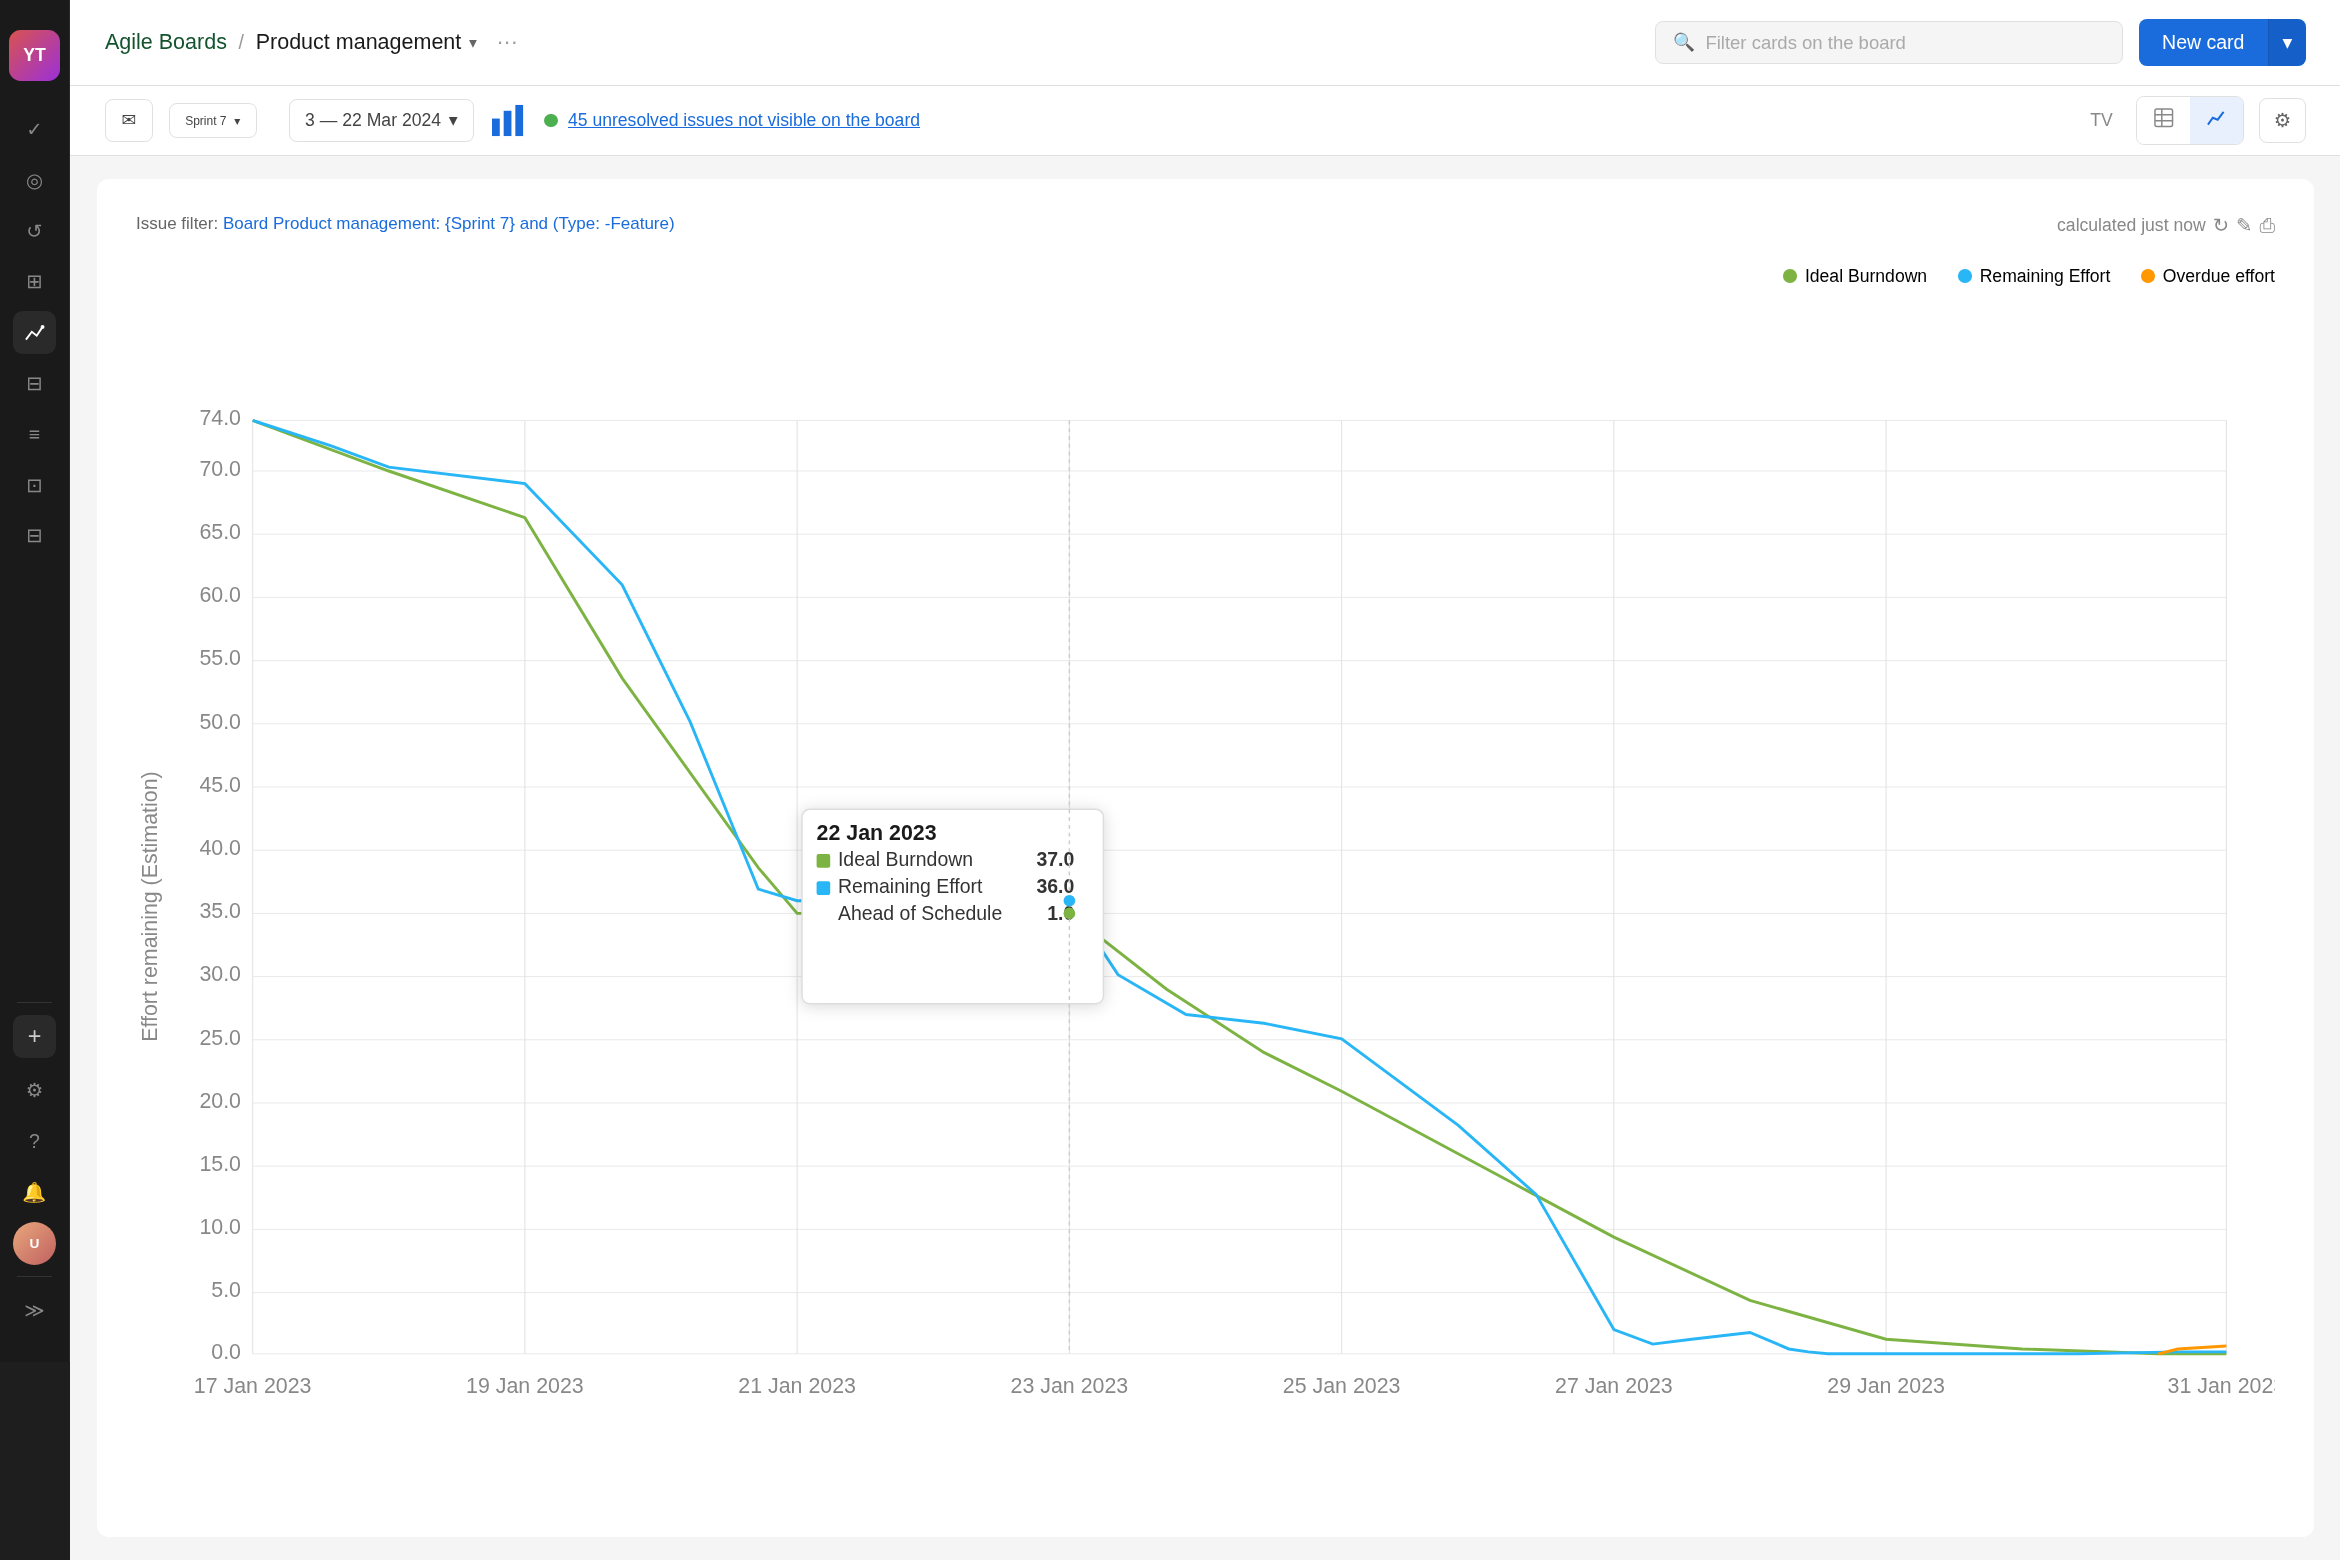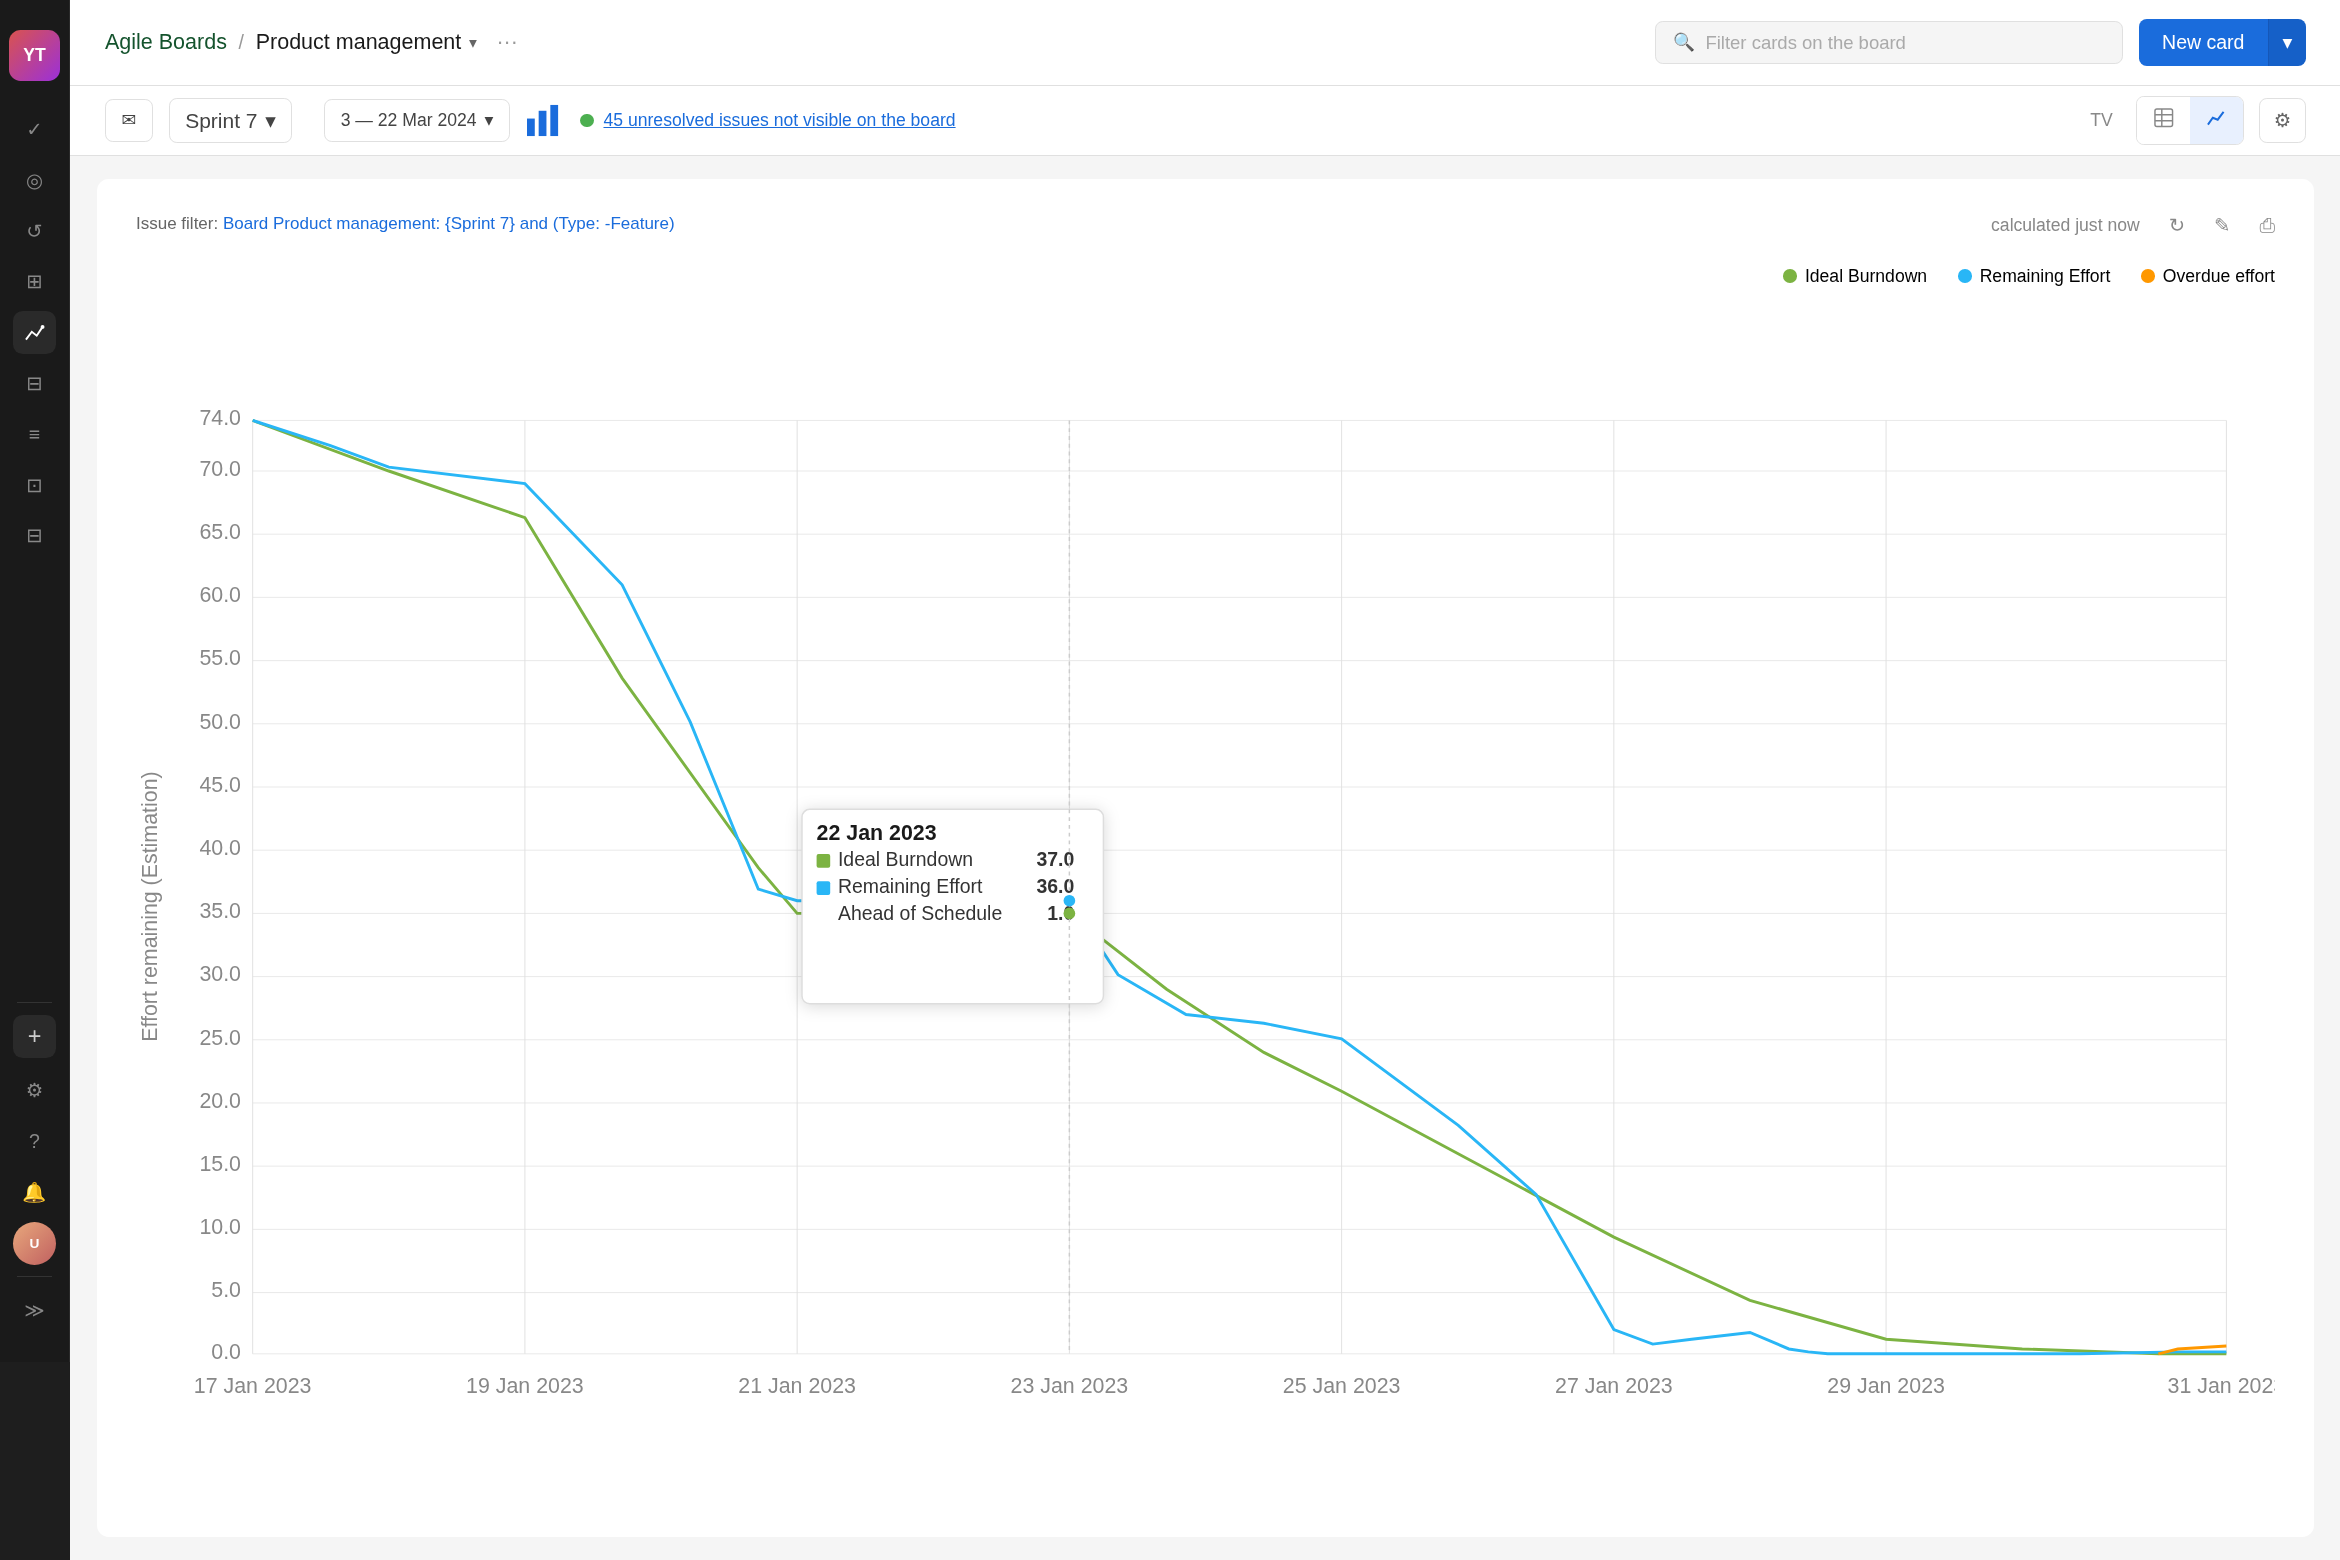--- a/index.html
+++ b/index.html
@@ -206,21 +206,21 @@
     }
     .sprint-selector {
       display: flex;
       align-items: center;
       gap: 7.8px;
       padding: 9.8px 15.6px;
       border: 1px solid #e0e0e0;
       border-radius: 7.8px;
       background: #fff;
       cursor: pointer;
-      font-size: 21px;
+      font-size: 12px;
       color: #444;
     }
     .date-selector {
       display: flex;
       align-items: center;
       gap: 7.8px;
       padding: 9.8px 15.6px;
       border: 1px solid #e0e0e0;
       border-radius: 7.8px;
       background: #fff;
@@ -303,21 +303,21 @@
       margin-bottom: 7.8px;
     }
     .chart-title {
       font-size: 35px;
       font-weight: 600;
       color: #1a1a1a;
     }
     .chart-meta {
       display: flex;
       align-items: center;
-      gap: 29px;
+      gap: 7px;
       color: #888;
       font-size: 17.6px;
     }
     .chart-meta-icon {
       cursor: pointer;
       font-size: 19.5px;
     }
     .issue-filter {
       font-size: 17px;
       color: #666;

